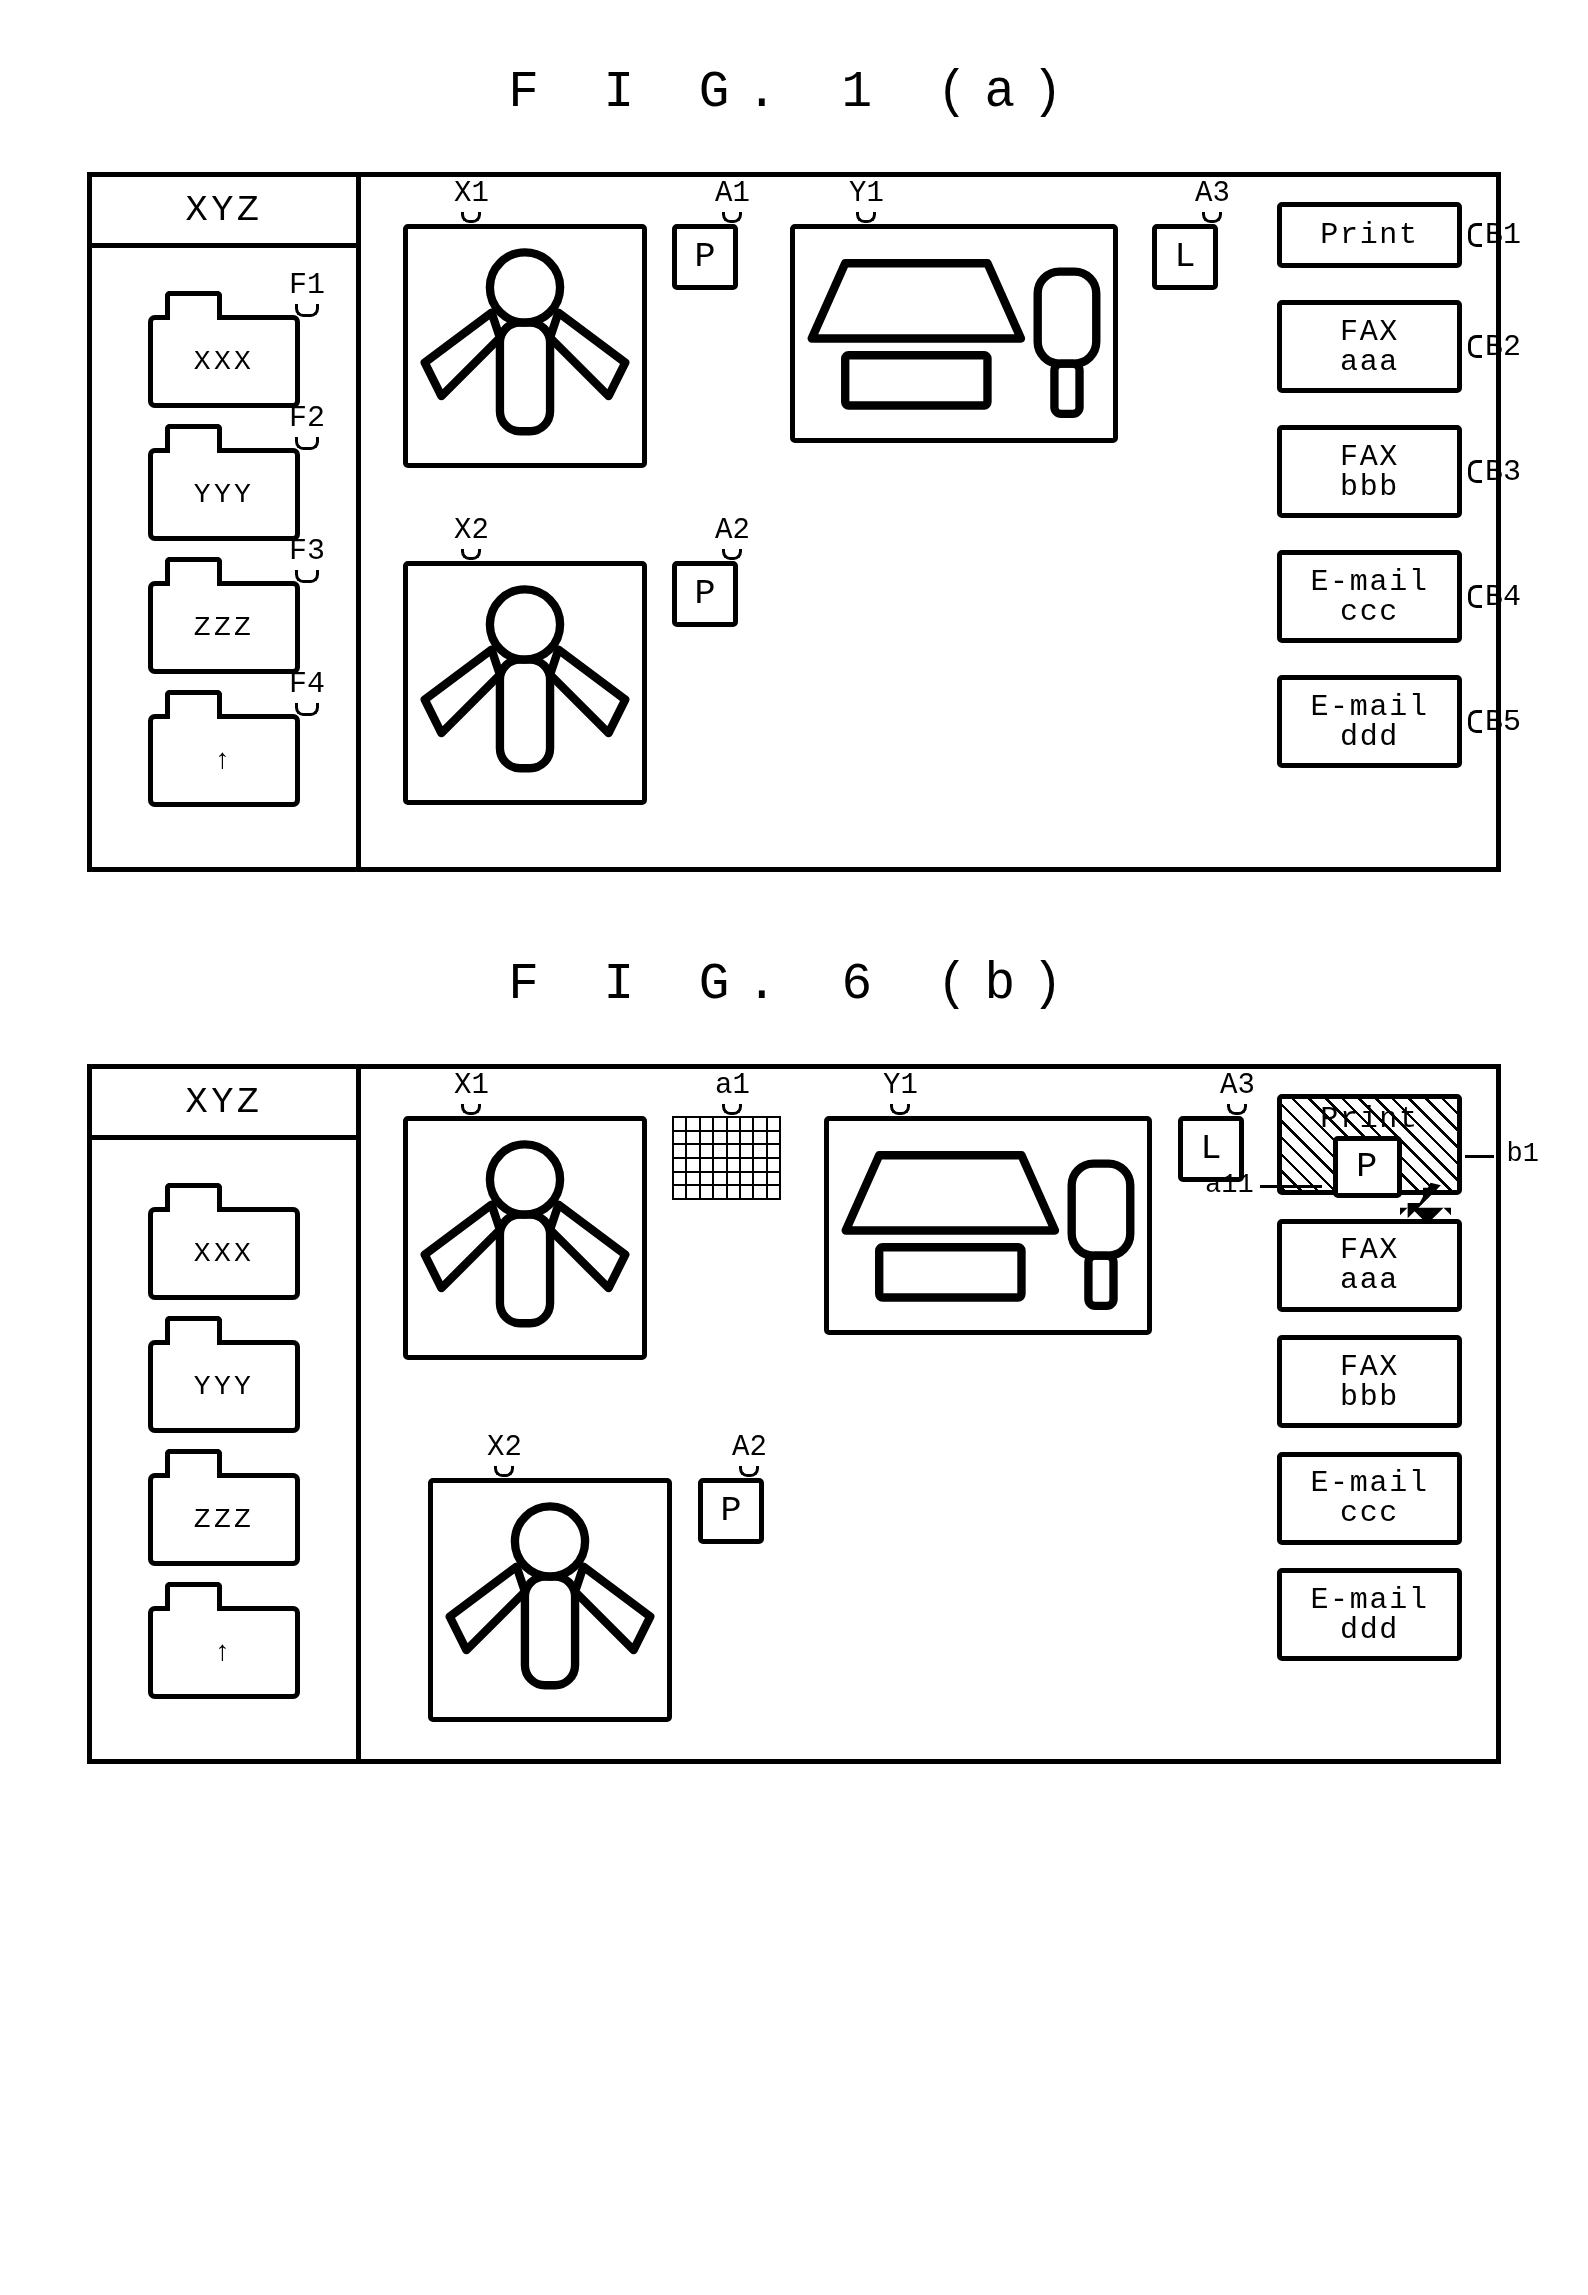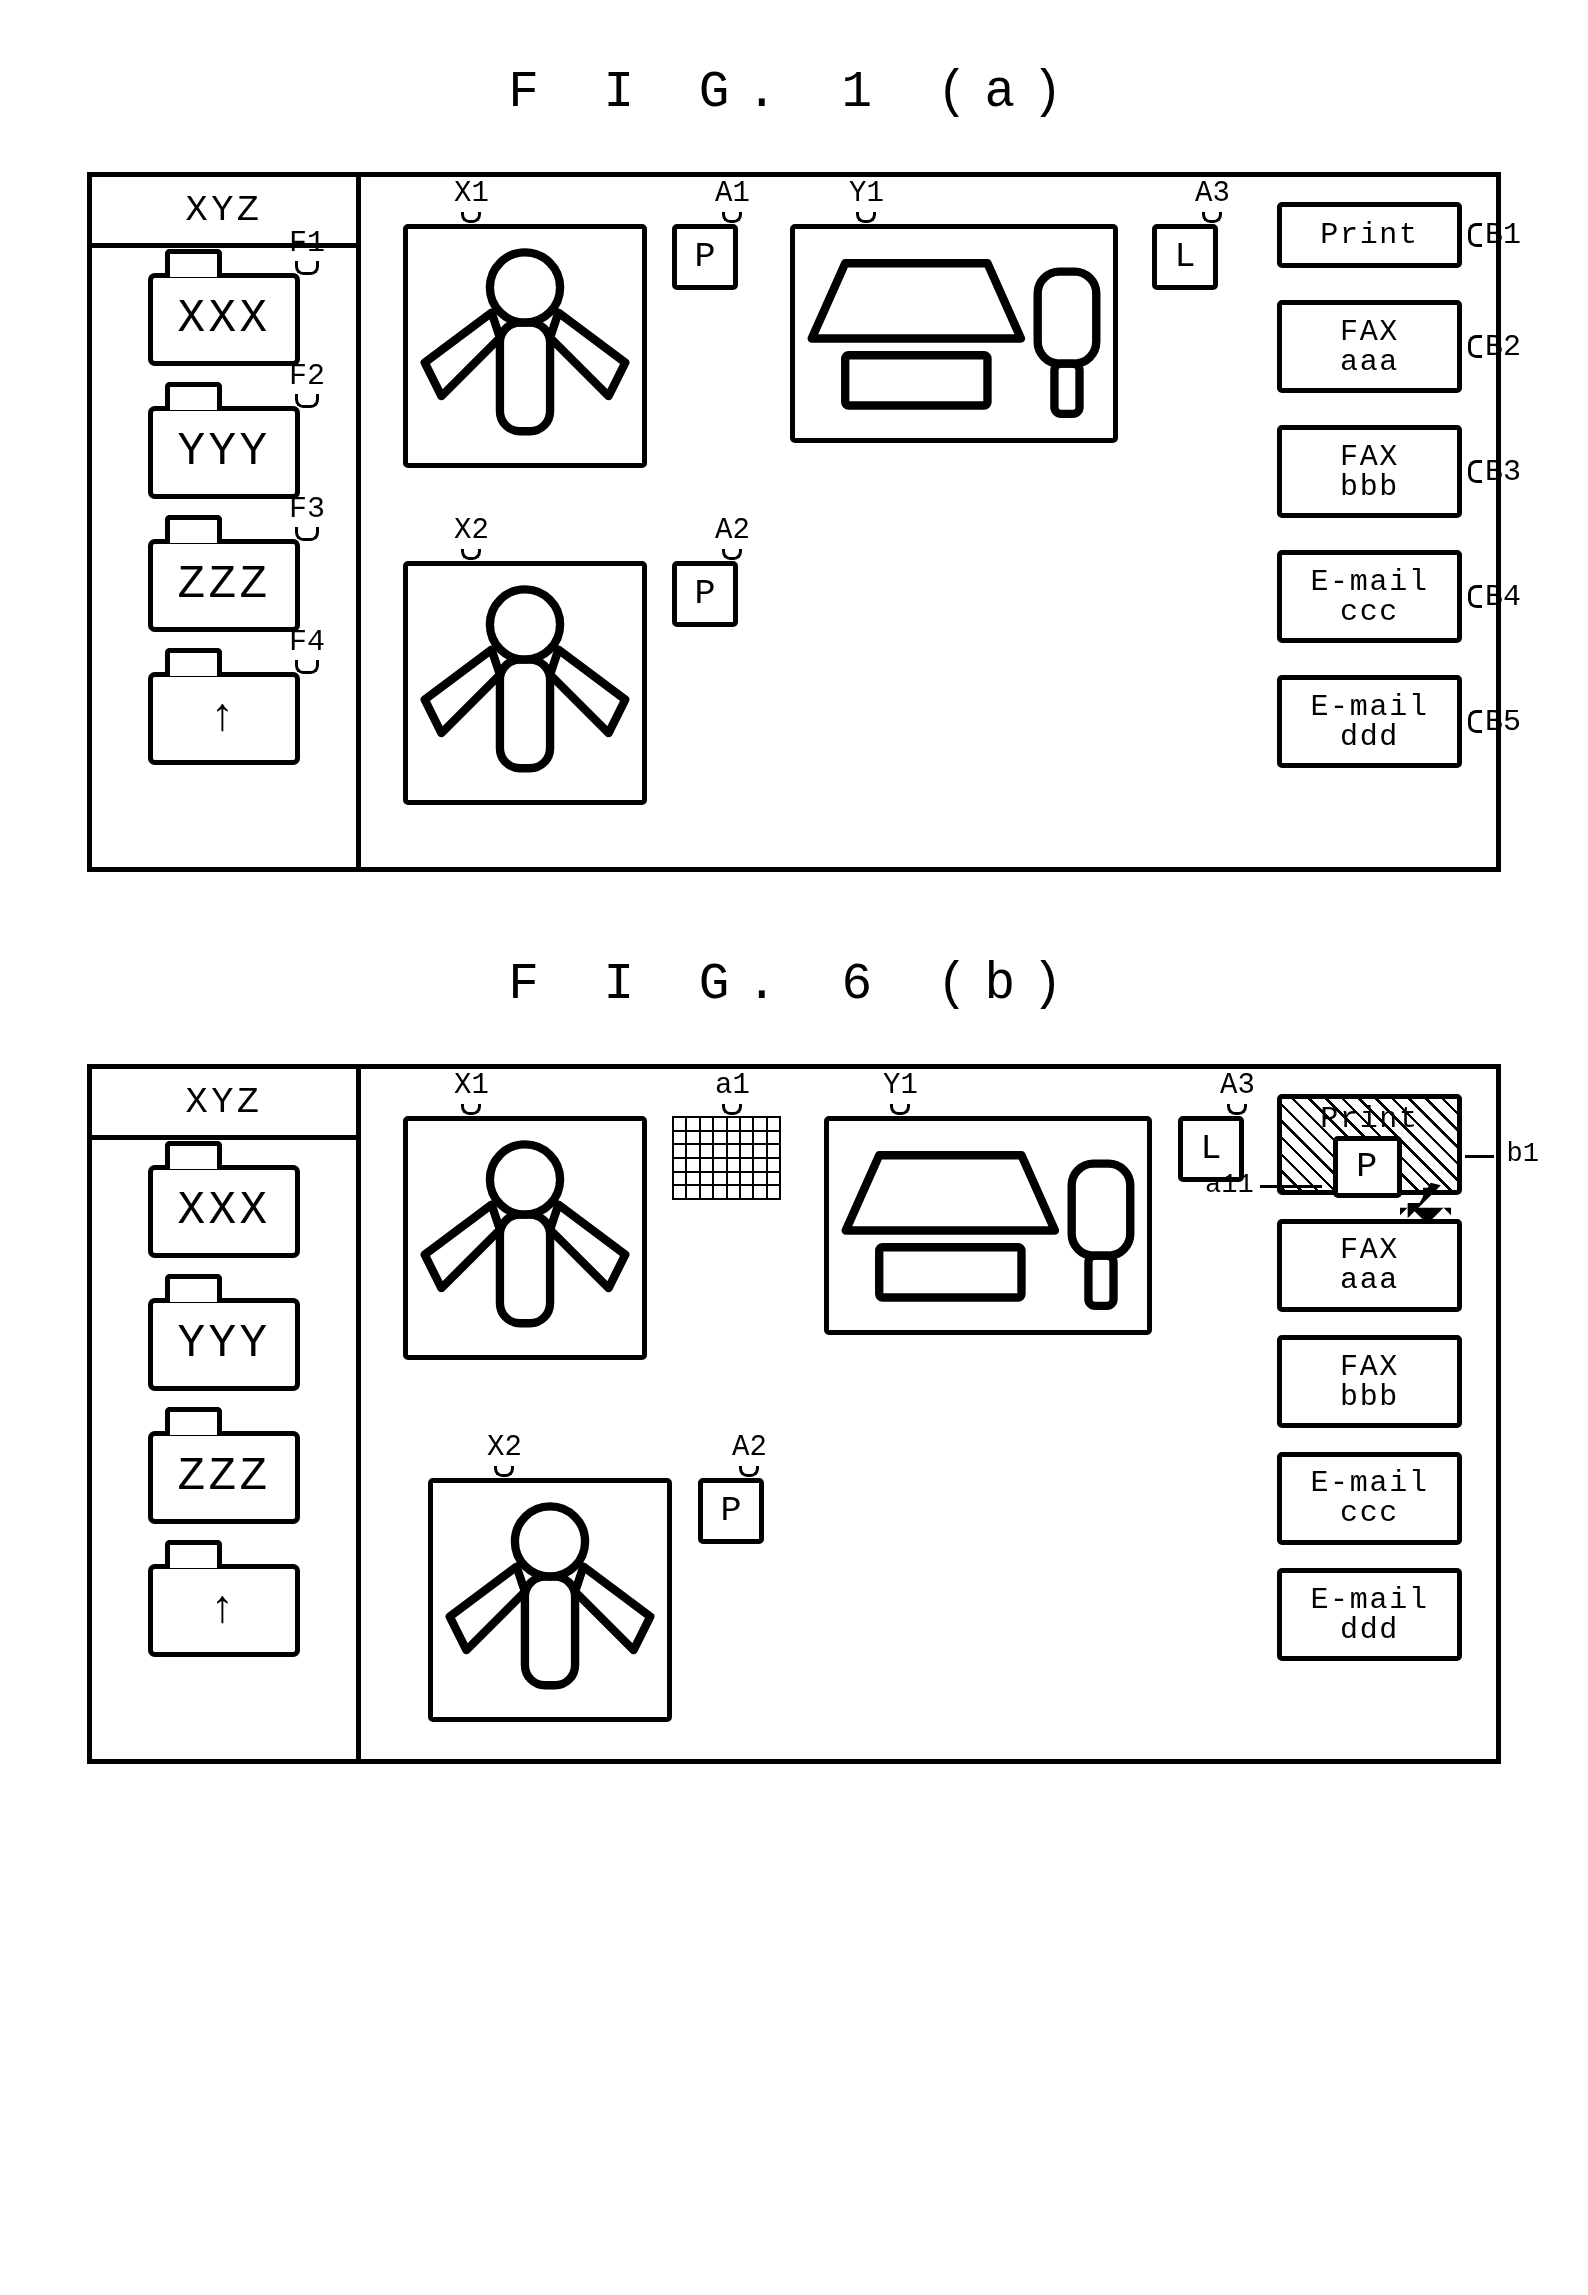--- a/index.html
+++ b/index.html
@@ -37,34 +37,35 @@
     padding: 11.8px 0;
     letter-spacing: 3.4px;
   }
   .sidebar-items {
     padding: 25px 0 17px 0;
     display: flex;
     flex-direction: column;
     align-items: center;
     gap: 40px;
     flex: 1;
+    justify-content: center;
   }
   .folder-wrap {
     position: relative;
   }
   .folder {
     position: relative;
     width: 152px;
     height: 93px;
     border: 5px solid #000;
     border-radius: 6.7px;
     display: flex;
     align-items: center;
     justify-content: center;
-    font-size: 46px;
+    font-size: 28px;
     letter-spacing: 3.4px;
     background: #fff;
   }
   .folder::before {
     content: "";
     position: absolute;
     top: -29px;
     left: 11.8px;
     width: 47px;
     height: 23.6px;

